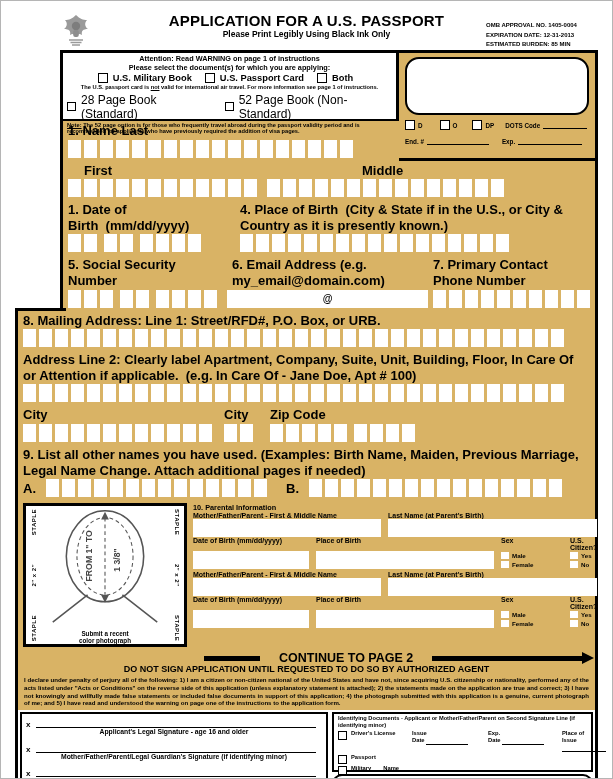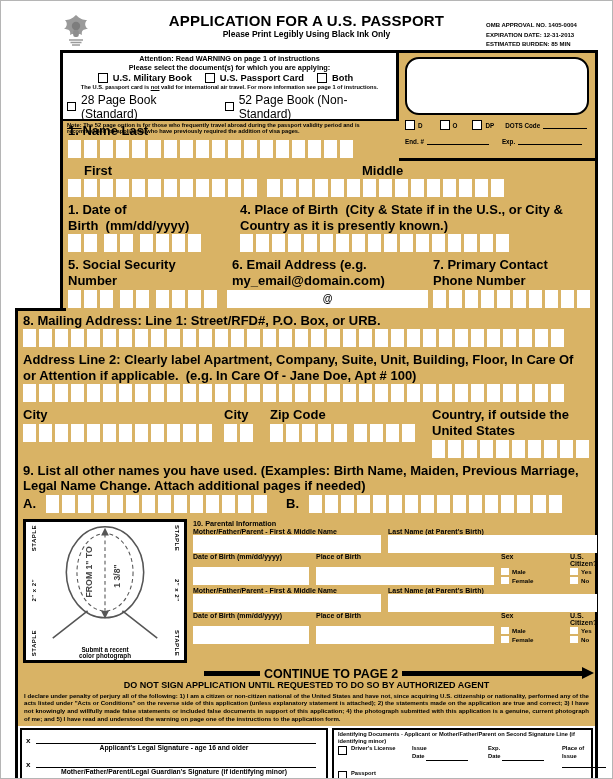--- a/index.html
+++ b/index.html
@@ -53,21 +53,21 @@
   .pcenter{flex:1;position:relative}
   .pcap{position:absolute;bottom:0;left:0;right:0;text-align:center;font-size:6.3px;font-weight:bold;line-height:1.05}
   .parental{flex:1;font-size:7px}
   .ptitle{font-size:7.3px;font-weight:bold}
   .pgrid{display:grid;grid-template-columns:188px 1fr;gap:0 7px;font-weight:bold}
   .pgrid2{display:grid;grid-template-columns:116px 178px 62px 1fr;gap:0 7px;font-weight:bold}
   .wrect{background:#fff;height:18px}
   .mini{display:flex;align-items:center;gap:3px;font-size:6.2px;font-weight:bold;height:9px}
   .mini .mcb{width:8px;height:7px;background:#fff;display:inline-block;flex:none}
   
-  .banner{display:flex;align-items:center;gap:4px;padding:2px 0 0 186px;height:16px}
+  .banner{display:flex;align-items:center;gap:19px;padding:2px 0 0 186px;height:16px}
   .bbar{height:5px;background:#000;width:56px;flex:none}
   .bbar2{height:5px;background:#000;flex:1;position:relative;margin-right:13px}
   .bbar2::after{content:"";position:absolute;right:-12px;top:-4px;border-left:12px solid #000;border-top:6.5px solid transparent;border-bottom:6.5px solid transparent}
   .btxt{font-size:12.5px;font-weight:bold;white-space:nowrap}
   .dns{text-align:center;font-weight:bold;font-size:9px;line-height:1.1}
   .decl{font-size:6.1px;font-weight:bold;text-align:justify;padding:1px 6px 3px;line-height:1.28}
   
   .bottom{position:relative;height:198px;background:#fff}
   .sigbox{position:absolute;left:2px;top:2px;width:308px;height:88px;border:2px solid #000;padding:4px 10px 0}
   .sigitem{position:relative;margin-bottom:6px}
@@ -442,37 +442,20 @@
               <span class="cbox"></span>
             </span>
             <span class="bgroup">
               <span class="cbox"></span>
               <span class="cbox"></span>
               <span class="cbox"></span>
               <span class="cbox"></span>
             </span>
           </div>
         </div>
-      <div style="flex:1">
-          <div class="lrow" style="padding-left:0">Country, if outside the United States</div>
-        <div class="boxrow" style="padding-left:0">
-            <span class="bgroup">
-              <span class="cbox"></span>
-              <span class="cbox"></span>
-              <span class="cbox"></span>
-              <span class="cbox"></span>
-              <span class="cbox"></span>
-              <span class="cbox"></span>
-              <span class="cbox"></span>
-              <span class="cbox"></span>
-              <span class="cbox"></span>
-              <span class="cbox"></span>
-            </span>
-          </div>
-        </div>
     </div>
 
     <div class="lrow"><span>9. List all other names you have used.</span>&nbsp;<span class="hint">(Examples: Birth Name, Maiden, Previous Marriage, Legal Name Change.  Attach additional  pages if needed)</span></div>
     <div class="cols" style="align-items:flex-end">
       <div class="lrow" style="padding-bottom:4px">A.</div>
       <div class="boxrow">
           <span class="bgroup">
             <span class="cbox"></span>
             <span class="cbox"></span>
             <span class="cbox"></span>

